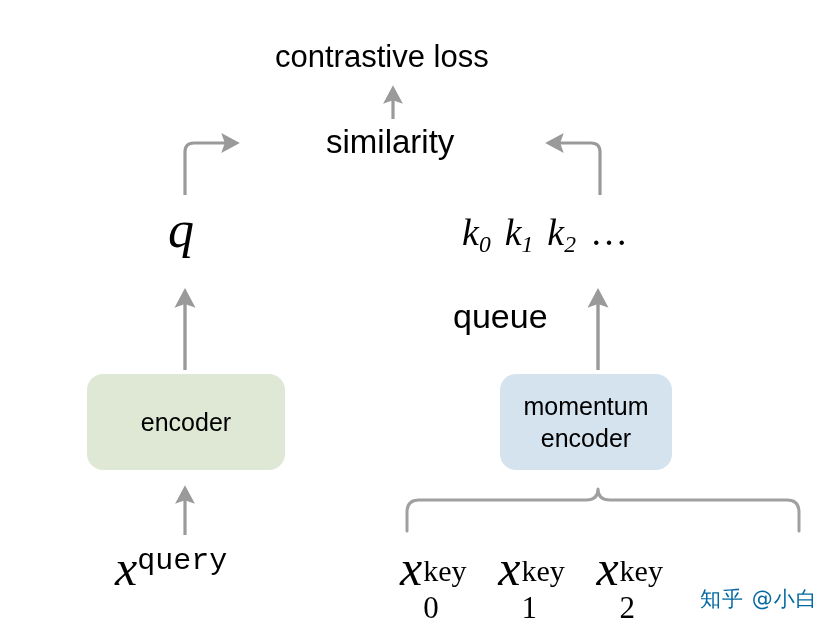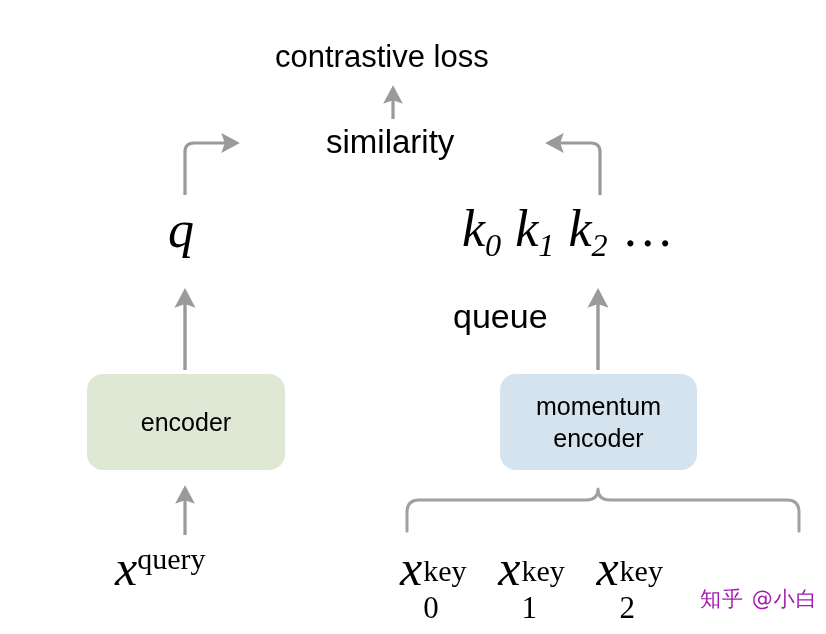--- a/index.html
+++ b/index.html
@@ -65,49 +65,49 @@
     font-family: "Liberation Sans", sans-serif;
     line-height: 1.28;
   }
   #encoder-box {
     left: 87px; top: 374px;
     width: 198px; height: 96px;
     background: #dfe8d4;
   }
   #momentum-encoder-box {
     left: 500px; top: 374px;
-    width: 197px; height: 96px;
+    width: 172px; height: 96px;
     background: #d5e3ee;
   }
 
   
   #q-label {
     left: 168px; top: 200px;
     font-size: 52px;
   }
   #k-row {
-    left: 462px; top: 199px;
-    font-size: 52px;
+    left: 462px; top: 211px;
+    font-size: 38px;
   }
   #k-row .kitem { margin-right: 14px; }
   #k-row .dots {
     font-family: "Liberation Serif", serif;
     font-style: normal;
   }
   .sub {
     font-size: 0.62em;
     vertical-align: -0.30em;
     font-style: italic;
     font-family: "Liberation Serif", serif;
   }
   .sup {
     font-size: 0.60em;
     vertical-align: 0.52em;
     font-style: normal;
-    font-family: Liberation Serif, serif;
+    font-family: Liberation Mono, monospace;
   }
   .subsup {
     display: inline-block;
     position: relative;
     width: 0;
     height: 0;
     vertical-align: baseline;
   }
   .subsup .s-sup {
     position: absolute;
@@ -133,21 +133,21 @@
   #xkey-row {
     left: 400px; top: 540px;
     font-size: 50px;
   }
   #xkey-row .xitem { margin-right: 42px; }
 
   #watermark {
     position: absolute;
     left: 700px; top: 585px;
     font-size: 21px;
-    color: #a21caf;
+    color: #0369a1;
     font-family: "DejaVu Sans", sans-serif;
     letter-spacing: 1px;
     white-space: nowrap;
   }
 </style>
 </head>
 <body>
 
 <div id="canvas">
 

